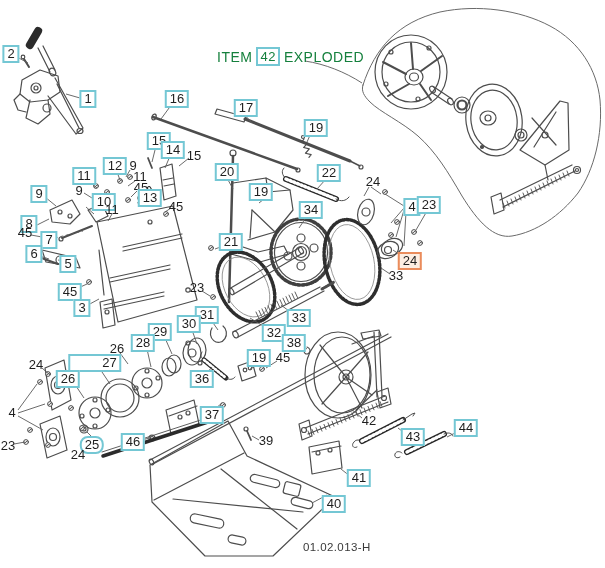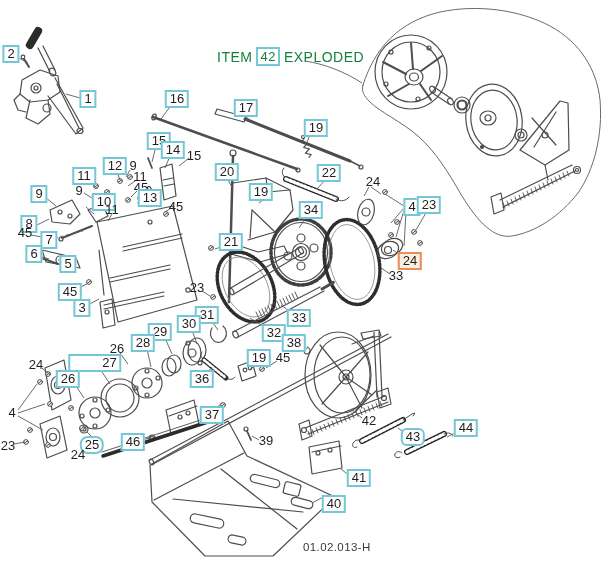--- a/index.html
+++ b/index.html
@@ -379,21 +379,21 @@
       <div class="lbl plain" style="left: 8px; top: 446px;">23</div>
       <div class="lbl box" style="left: 92px; top: 445px; border-radius: 8px;">25</div>
       <div class="lbl plain" style="left: 78px; top: 455px;">24</div>
       <div class="lbl box" style="left: 133px; top: 442px;">46</div>
       <div class="lbl box" style="left: 259px; top: 358px;">19</div>
       <div class="lbl plain" style="left: 283px; top: 358px;">45</div>
       <div class="lbl box" style="left: 202px; top: 379px;">36</div>
       <div class="lbl box" style="left: 212px; top: 415px;">37</div>
       <div class="lbl plain" style="left: 266px; top: 441px;">39</div>
       <div class="lbl plain" style="left: 369px; top: 421px;">42</div>
-      <div class="lbl box" style="left: 413px; top: 437px; border-radius: 6px;">43</div>
+      <div class="lbl box" style="left: 413px; top: 437px;">43</div>
       <div class="lbl box" style="left: 466px; top: 428px;">44</div>
       <div class="lbl box" style="left: 359px; top: 478px;">41</div>
       <div class="lbl box" style="left: 334px; top: 493px; margin-top: 11px;">40</div>
     </div>
 
 <div class="drawing-number">01.02.013-H</div>
 
 </div>
 
 </body></html>

